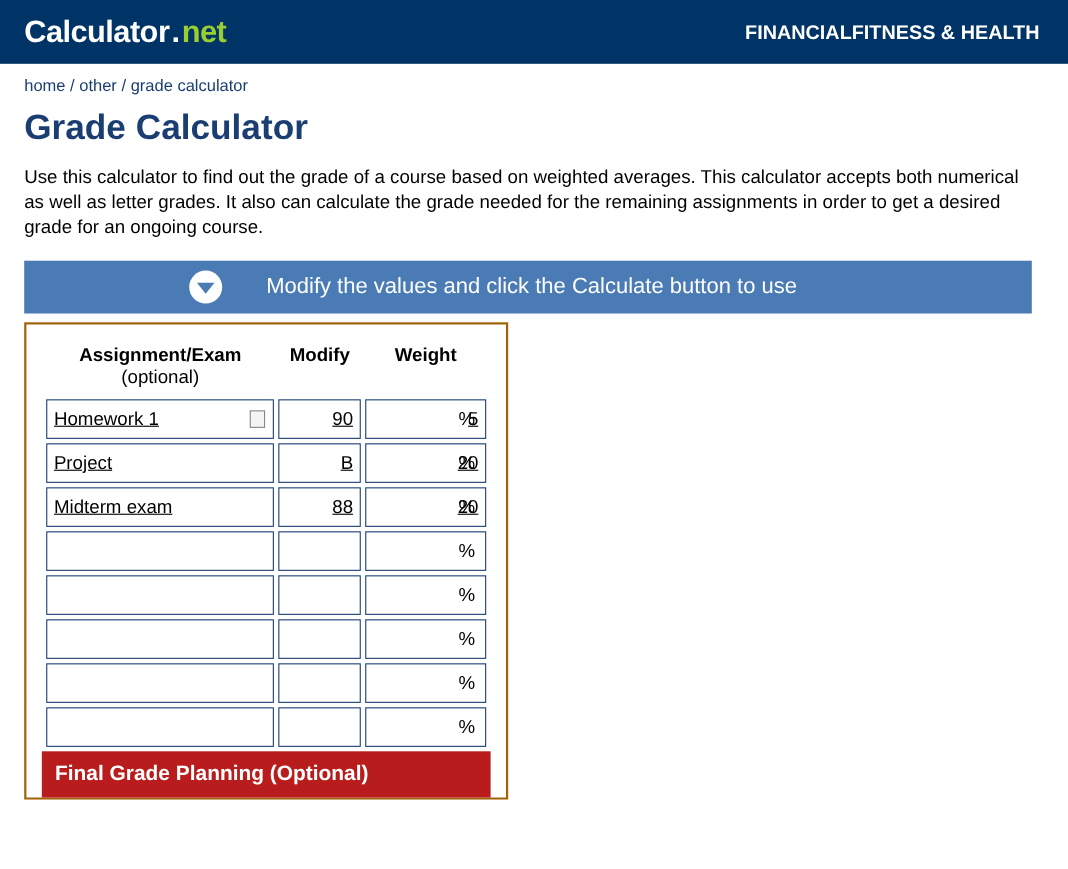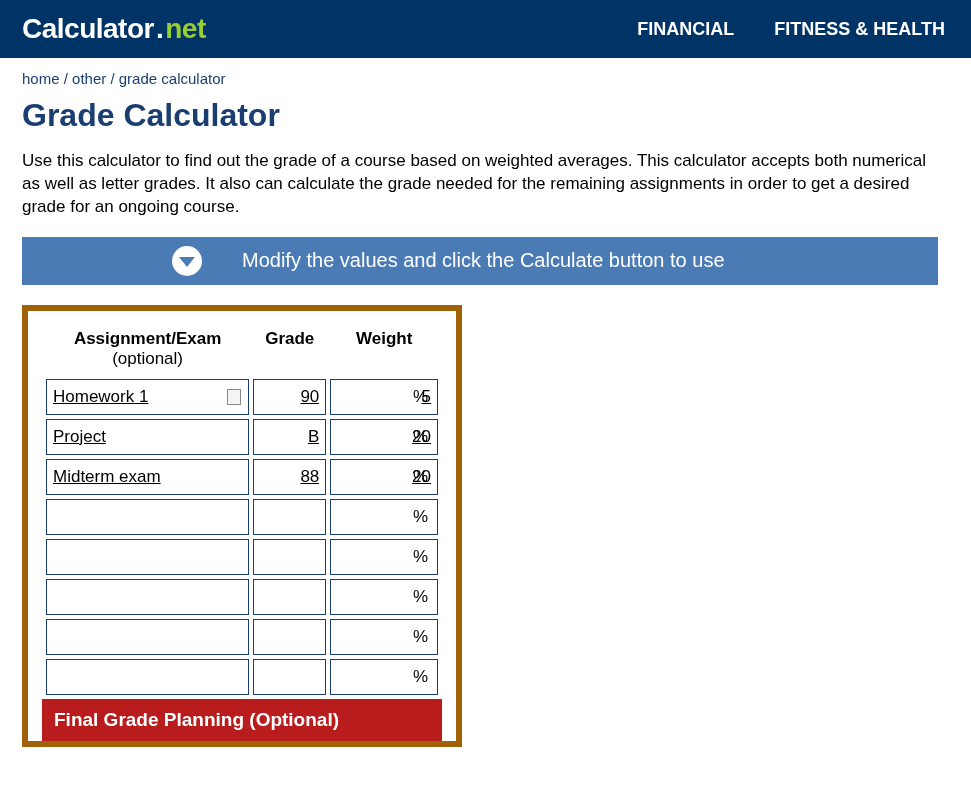--- a/index.html
+++ b/index.html
@@ -2,31 +2,31 @@
 <html><head>
   <meta charset="utf-8">
   <style>
     * { box-sizing: border-box; margin: 0; padding: 0; }
     body { font-family: Arial, Helvetica, sans-serif; width: 971px; background: #fff; }
     .header { background: #003366; height: 58px; display: flex; align-items: center; padding: 0 22px; }
     .logo { font-family: 'Arial Black', Arial, sans-serif; font-size: 28px; font-weight: 900; letter-spacing: -0.5px; display: flex; align-items: flex-end; }
     .logo-main { color: #fff; }
     .logo-dot { color: #fff; margin: 0 2px; }
     .logo-net { color: #9acd32; }
-    .nav { margin-left: auto; display: flex; gap: 40px; padding-right: 4px; }
+    .nav { margin-left: auto; display: flex; padding-right: 4px; }
     .nav a { color: #fff; text-decoration: none; font-weight: bold; font-size: 18px; }
     .content { padding: 12px 18px 0 22px; }
     .breadcrumb { font-size: 15px; color: #1a3e72; margin-bottom: 10px; }
     .breadcrumb a { color: #1a3e72; text-decoration: none; }
     h1 { color: #1a3e72; font-size: 32px; font-weight: bold; margin-bottom: 16px; }
     .intro { font-size: 17px; color: #000; line-height: 1.35; margin-bottom: 18px; max-width: 920px; }
     .banner { background: #4a7bb5; color: #fff; height: 48px; display: flex; align-items: center; padding-left: 150px; gap: 40px; font-size: 20px; width: 916px; }
     .banner-icon { width: 30px; height: 30px; background: #fff; border-radius: 50%; position: relative; flex-shrink: 0; }
     .banner-icon::after { content: ""; position: absolute; left: 50%; top: 55%; transform: translate(-50%, -50%); border-left: 8px solid transparent; border-right: 8px solid transparent; border-top: 10px solid #4a7bb5; }
-    .calc-panel { border: 6px solid #a16207; width: 440px; margin-top: 20px; padding: 14px 14px 0 14px; }
+    .calc-panel { border: 2px solid #a16207; width: 440px; margin-top: 8px; padding: 14px 14px 0 14px; }
     .tbl { width: 100%; border-collapse: separate; border-spacing: 4px; }
     .tbl th { font-size: 17px; padding: 0 4px 6px 4px; text-align: center; vertical-align: top; }
     .tbl th .sub { font-weight: normal; display: block; }
     .tbl td input { width: 100%; height: 36px; border: 1px solid #1a3e72; font-size: 17px; padding: 0 6px; font-family: Arial; text-decoration: underline; }
     .col-a { width: 200px; }
     .col-g { width: 72px; text-align: right; }
     .col-g input { text-align: right; }
     .col-w { width: 106px; }
     .weight-cell { position: relative; }
     .weight-cell input { text-align: right; padding-right: 24px; }
@@ -64,21 +64,21 @@
   <div class="banner">
     <span class="banner-icon"></span>
     <span>Modify the values and click the Calculate button to use</span>
   </div>
 
   <div class="calc-panel">
     <table class="tbl">
       <thead>
         <tr>
           <th class="col-a"><span>Assignment/Exam</span><span class="sub">(optional)</span></th>
-          <th class="col-g">Grade</th>
+          <th class="col-g">Modify</th>
           <th class="col-w">Weight</th>
         </tr>
       </thead>
       <tbody id="rows-body">
           <tr>
             <td class="col-a">
               <div class="col-a-wrap"><input type="text" value="Homework 1" style=""><span class="hint"></span></div>
             </td>
             <td class="col-g"><input type="text" value="90" style=""></td>
             <td class="col-w">

